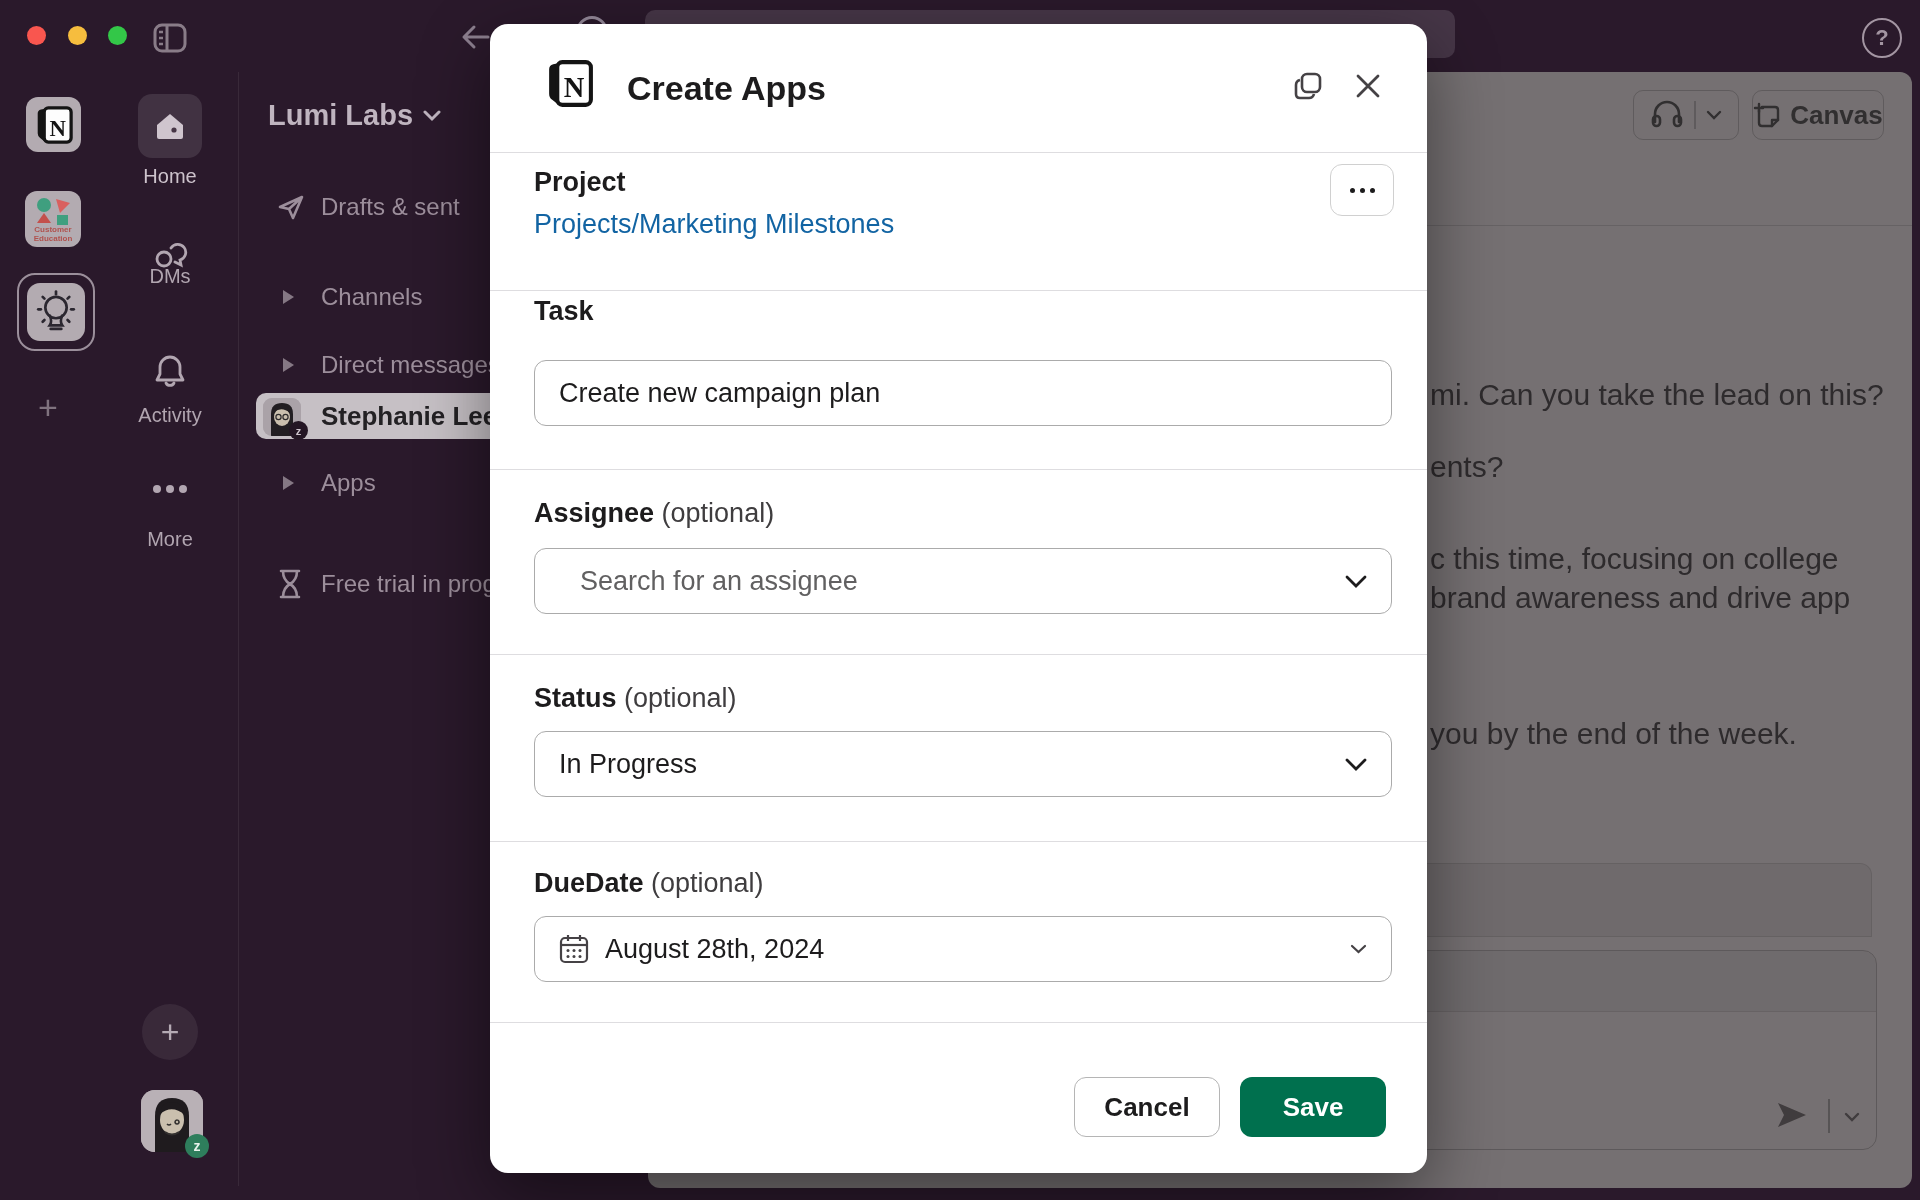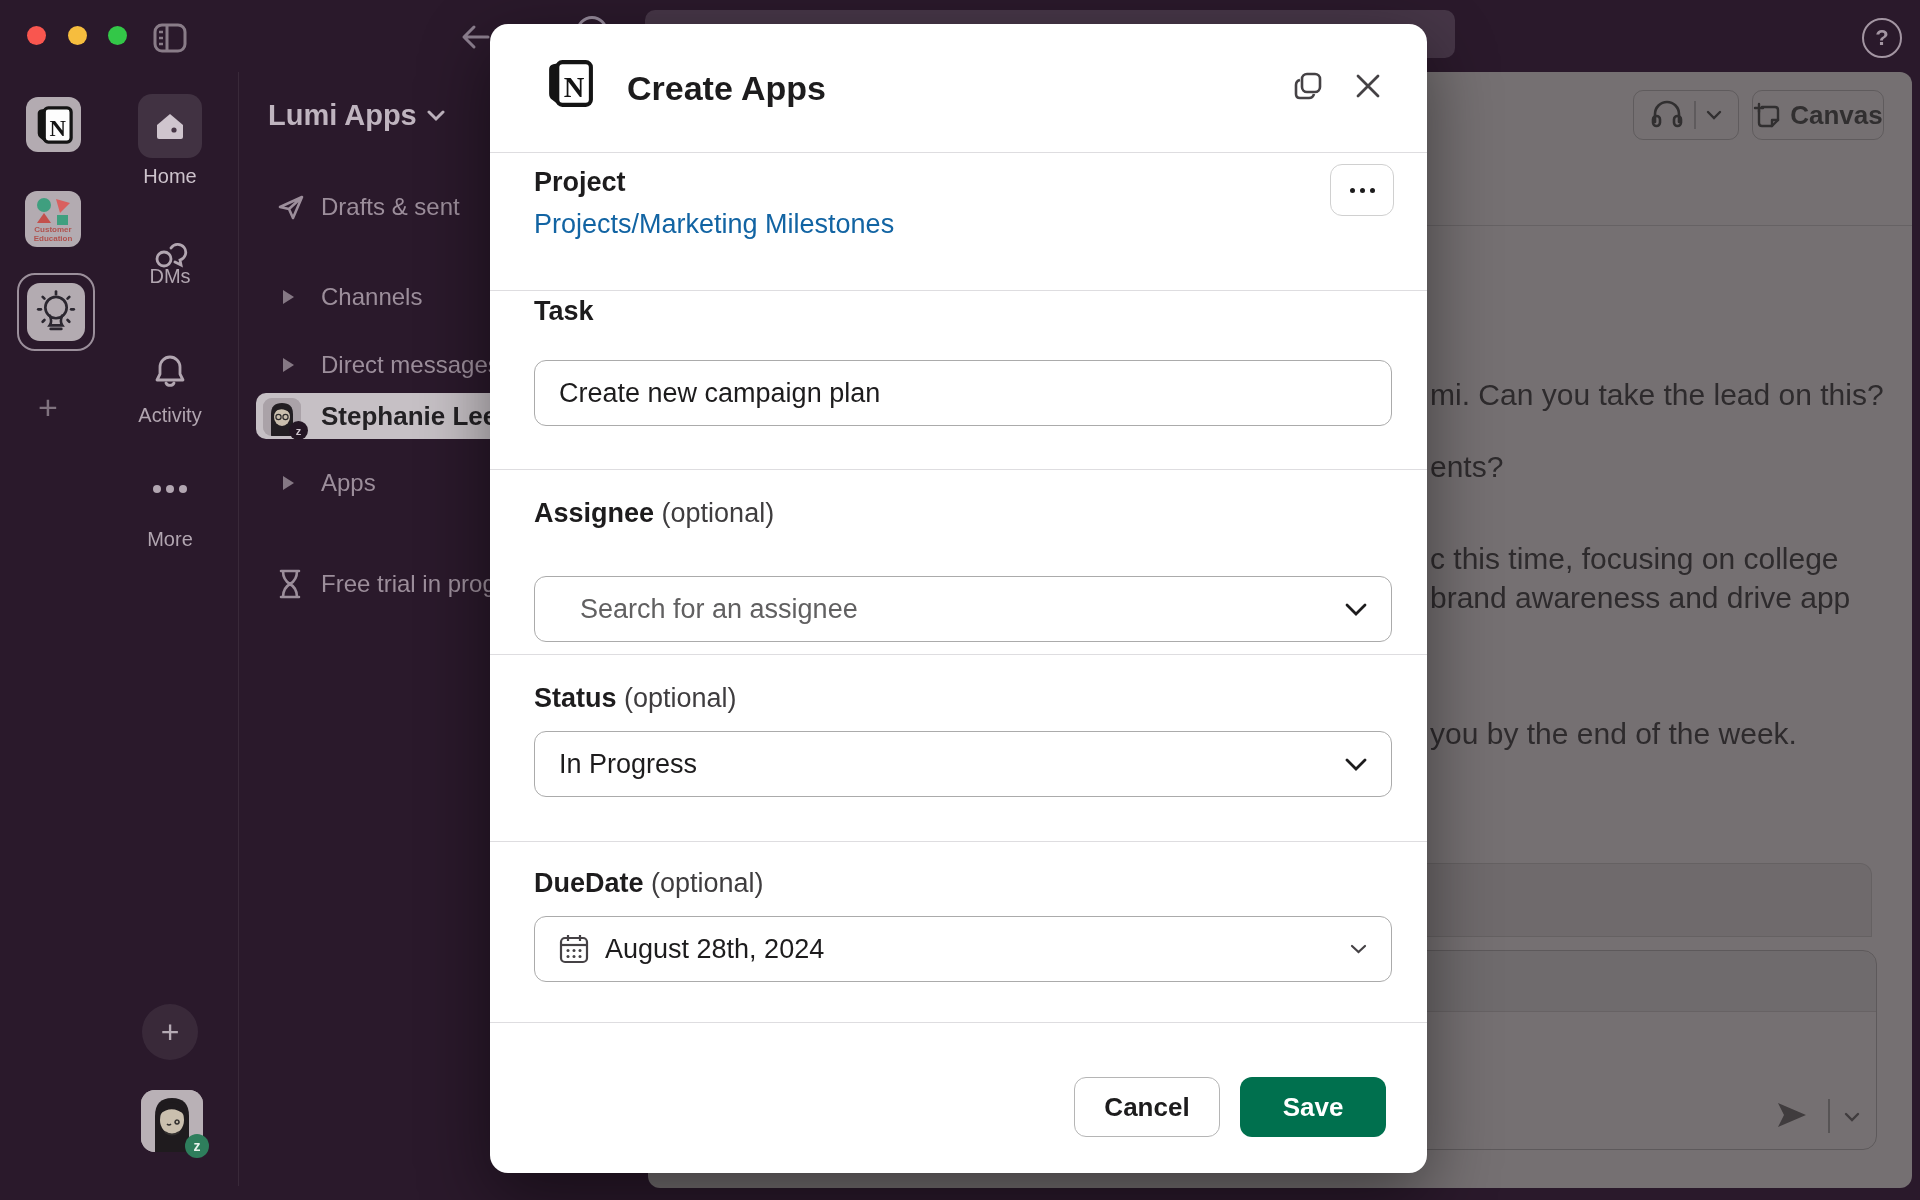--- a/index.html
+++ b/index.html
@@ -182,21 +182,21 @@
         <path d="M14 62 V26 Q14 8 31 8 Q48 8 48 26 V62 Z" fill="#1f1b1e"></path>
         <ellipse cx="31" cy="30" rx="12" ry="14" fill="#cabfae"></ellipse>
         <path d="M19 24 Q31 14 44 25 Q42 12 31 12 Q20 12 19 24 Z" fill="#1f1b1e"></path>
         <path d="M26 34 Q28 36 30 34 M36 30 a2 2 0 1 0 0.1 0" stroke="#33302f" stroke-width="1.6" fill="none"></path>
         <path d="M24 42 Q31 47 38 42" stroke="#33302f" stroke-width="1.8" fill="none"></path>
       </svg>
     <div class="badge" style="right:-6px;bottom:-6px;width:24px;height:24px;background:#2e7e5c;color:#e8f3ec;font-size:14px;">z</div>
   </div>
 
   <div class="ws-name">
-    <span>Lumi Apps</span>
+    <span>Lumi Labs</span>
     <svg width="18" height="12" viewBox="0 0 18 12">
         <path d="M2 2 L9 9 L16 2" fill="none" stroke="#bfb4bf" stroke-width="3" stroke-linecap="round"></path>
       </svg>
   </div>
 
   <span class="abs" style="left:276px;top:192px;">
     <svg width="30" height="30" viewBox="0 0 30 30">
         <path d="M4 15 L26 5 L17 26 L13 17 Z M13 17 L26 5" fill="none" stroke="#9c8e9b" stroke-width="2.6" stroke-linejoin="round"></path>
       </svg>
   </span>
@@ -322,21 +322,21 @@
 
     <div class="m-label" style="top:272px;">Task</div>
     <div class="m-field" style="top:336px;">
       <span>Create new campaign plan</span>
     </div>
     <div class="m-div" style="top:445px;"></div>
 
     <div class="m-label" style="top:474px;">
       <span>Assignee</span> <span class="m-opt">(optional)</span>
     </div>
-    <div class="m-field" style="top:552px;padding-left:45px;">
+    <div class="m-field" style="top:524px;padding-left:45px;">
       <span class="placeholder">Search for an assignee</span>
       <svg class="chev" width="22" height="13" viewBox="0 0 22 13">
           <path d="M2 2 L11 11 L20 2" fill="none" stroke="#1d1c1d" stroke-width="2.8" stroke-linecap="round"></path>
         </svg>
     </div>
     <div class="m-div" style="top:630px;"></div>
 
     <div class="m-label" style="top:659px;">
       <span>Status</span> <span class="m-opt">(optional)</span>
     </div>

